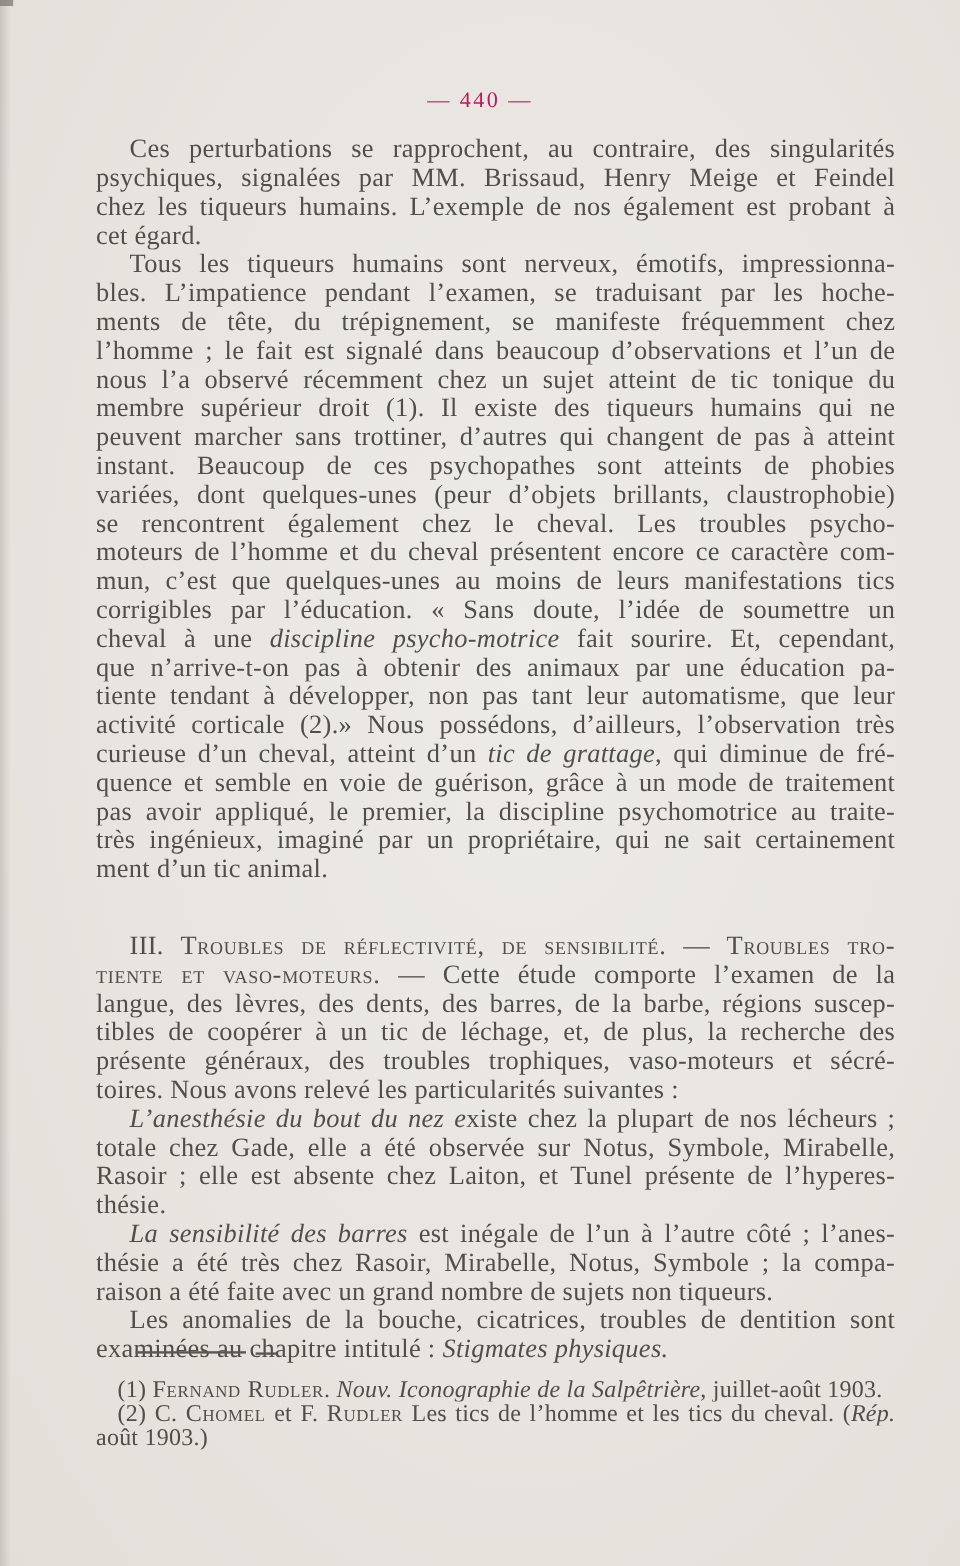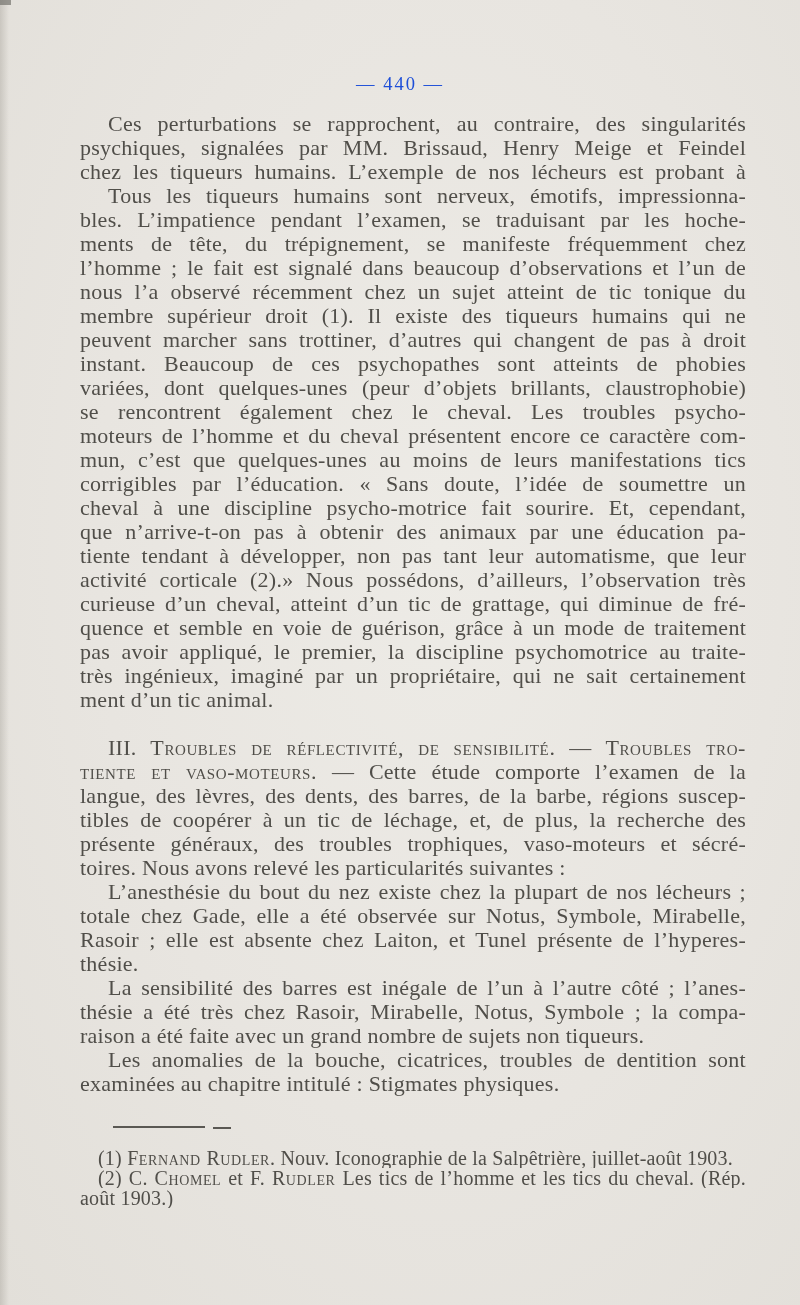--- a/index.html
+++ b/index.html
@@ -7,35 +7,35 @@
     width:800px;height:1305px;overflow:hidden;position:relative;
     font-family:"Liberation Serif","DejaVu Serif",serif;
     color:#504e49;
     background:
       linear-gradient(90deg, rgba(110,105,95,0.22) 0px, rgba(110,105,95,0) 9px),
       radial-gradient(ellipse at 55% 42%, #edebe6 0%, #e8e5e0 55%, #e2dfd9 100%);
   }
   .corner-mark{position:absolute;left:0;top:0;width:11px;height:5px;background:#75736d;opacity:.7;}
   .page-number{
     position:absolute;left:0;right:0;top:72px;height:24px;line-height:24px;
-    text-align:center;font-size:18.5px;letter-spacing:2px;color:#1d4ed8;
+    text-align:center;font-size:18.5px;letter-spacing:2px;color:#be185d;
   }
   .page-body{
     position:absolute;left:80px;top:112px;width:666px;
     font-size:22px;letter-spacing:0.25px;
   }
   .para{margin:0;}
-  .para.gap{margin-top:24px;}
+  .para.gap{margin-top:40px;}
   .line{
     height:24px;line-height:24px;overflow:hidden;
     text-align:justify;text-align-last:justify;
   }
   .line.last{text-align-last:left;}
   .line.indent{padding-left:28px;}
-  .it{}
+  .it{font-style:italic;}
   .sc{font-variant:small-caps;letter-spacing:0.6px;}
   .separator{position:absolute;left:113px;top:1126px;height:3px;}
   .separator .long{display:inline-block;vertical-align:top;margin-top:0;width:92px;height:2px;background:#5a5853;}
   .separator .short{display:inline-block;vertical-align:top;margin-top:1px;margin-left:8px;width:18px;height:2px;background:#5a5853;}
   .footnotes{
     position:absolute;left:80px;top:1148px;width:666px;
     font-size:20px;letter-spacing:0.2px;
   }
   .footnotes .line{height:20px;line-height:20px;}
   .footnotes .line.indent{padding-left:18px;}
@@ -44,30 +44,31 @@
 <body>
 
 <div class="corner-mark"></div>
 
 <div class="page-number">— 440 —</div>
 
 <div class="page-body">
     <div class="para">
       <div class="line indent"><span>Ces perturbations se rapprochent, au contraire, des singularités</span></div>
       <div class="line"><span>psychiques, signalées par MM. Brissaud, Henry Meige et Feindel</span></div>
-      <div class="line"><span>chez les tiqueurs humains. L’exemple de nos lécheurs est probant à</span></div>
+      <div class="line"><span>chez les tiqueurs humains. L’exemple de nos également est probant à</span></div>
+      <div class="line last"><span>cet égard.</span></div>
     </div>
     <div class="para">
       <div class="line indent"><span>Tous les tiqueurs humains sont nerveux, émotifs, impressionna-</span></div>
       <div class="line"><span>bles. L’impatience pendant l’examen, se traduisant par les hoche-</span></div>
       <div class="line"><span>ments de tête, du trépignement, se manifeste fréquemment chez</span></div>
       <div class="line"><span>l’homme ; le fait est signalé dans beaucoup d’observations et l’un de</span></div>
       <div class="line"><span>nous l’a observé récemment chez un sujet atteint de tic tonique du</span></div>
       <div class="line"><span>membre supérieur droit (1). Il existe des tiqueurs humains qui ne</span></div>
-      <div class="line"><span>peuvent marcher sans trottiner, d’autres qui changent de pas à droit</span></div>
+      <div class="line"><span>peuvent marcher sans trottiner, d’autres qui changent de pas à atteint</span></div>
       <div class="line"><span>instant. Beaucoup de ces psychopathes sont atteints de phobies</span></div>
       <div class="line"><span>variées, dont quelques-unes (peur d’objets brillants, claustrophobie)</span></div>
       <div class="line"><span>se rencontrent également chez le cheval. Les troubles psycho-</span></div>
       <div class="line"><span>moteurs de l’homme et du cheval présentent encore ce caractère com-</span></div>
       <div class="line"><span>mun, c’est que quelques-unes au moins de leurs manifestations tics</span></div>
       <div class="line"><span>corrigibles par l’éducation. « Sans doute, l’idée de soumettre un</span></div>
       <div class="line"><span>cheval à une </span><span class="it">discipline psycho-motrice</span><span> fait sourire. Et, cependant,</span></div>
       <div class="line"><span>que n’arrive-t-on pas à obtenir des animaux par une éducation pa-</span></div>
       <div class="line"><span>tiente tendant à développer, non pas tant leur automatisme, que leur</span></div>
       <div class="line"><span>activité corticale (2).» Nous possédons, d’ailleurs, l’observation très</span></div>

